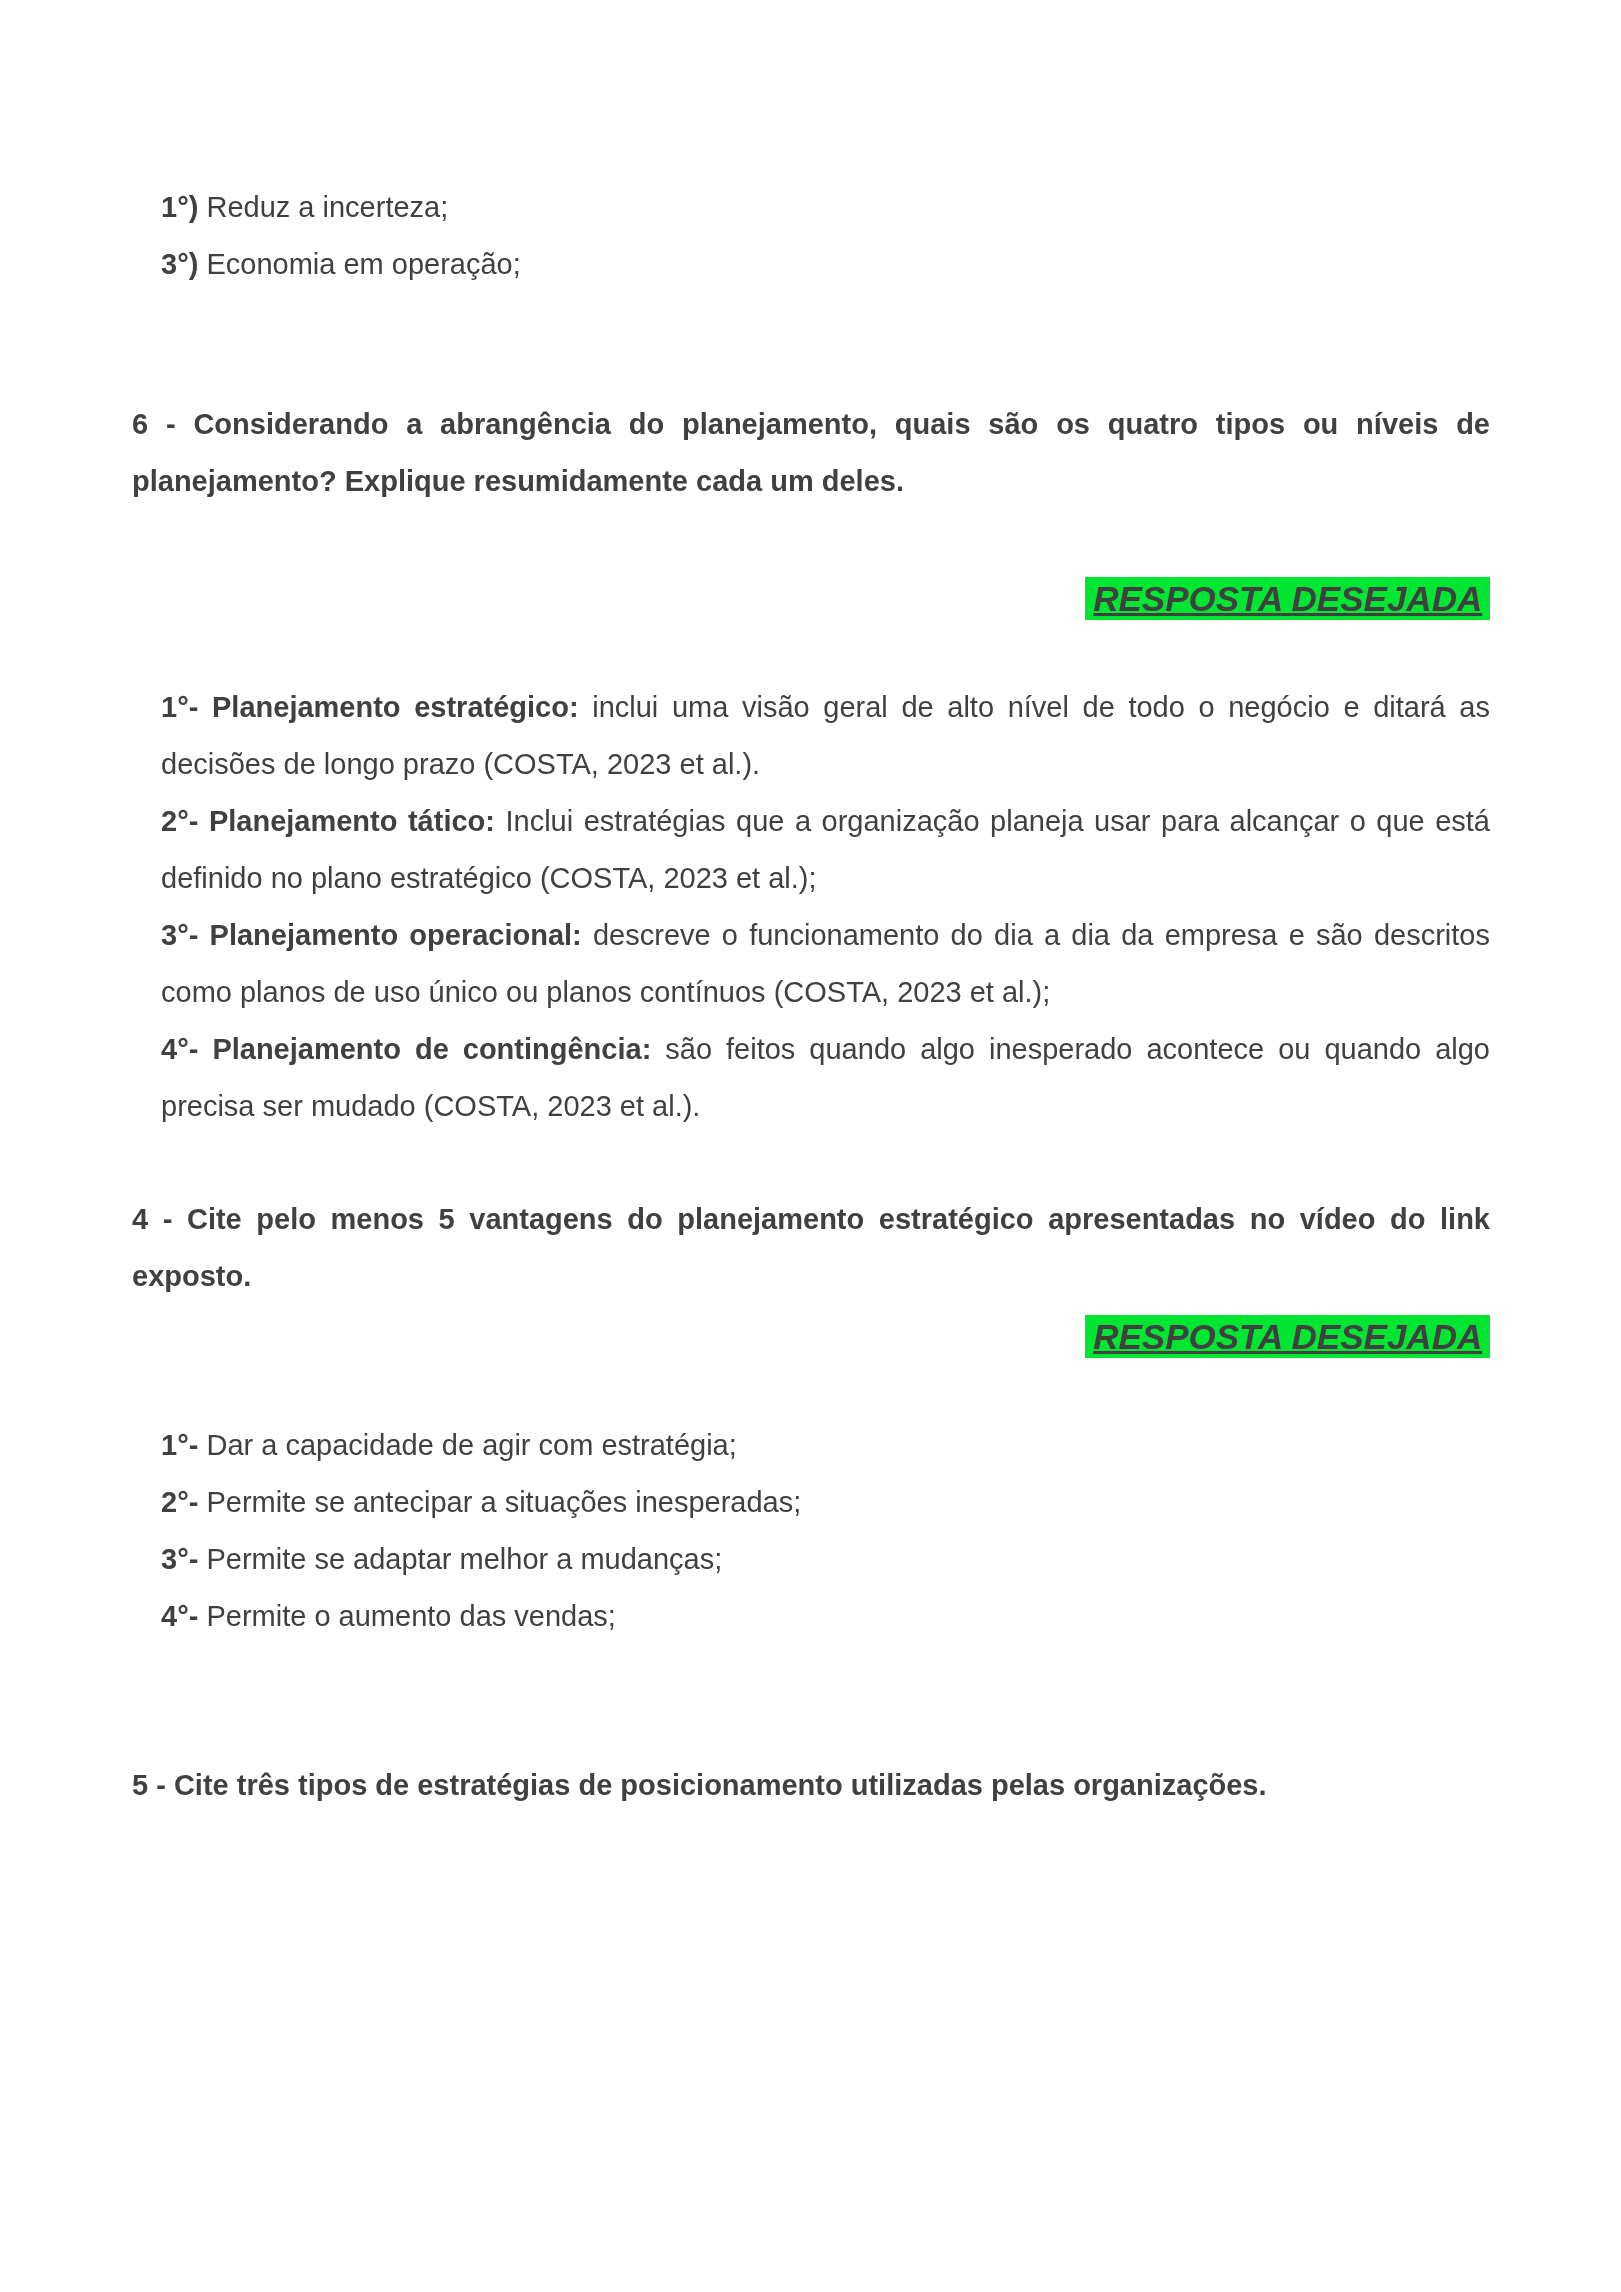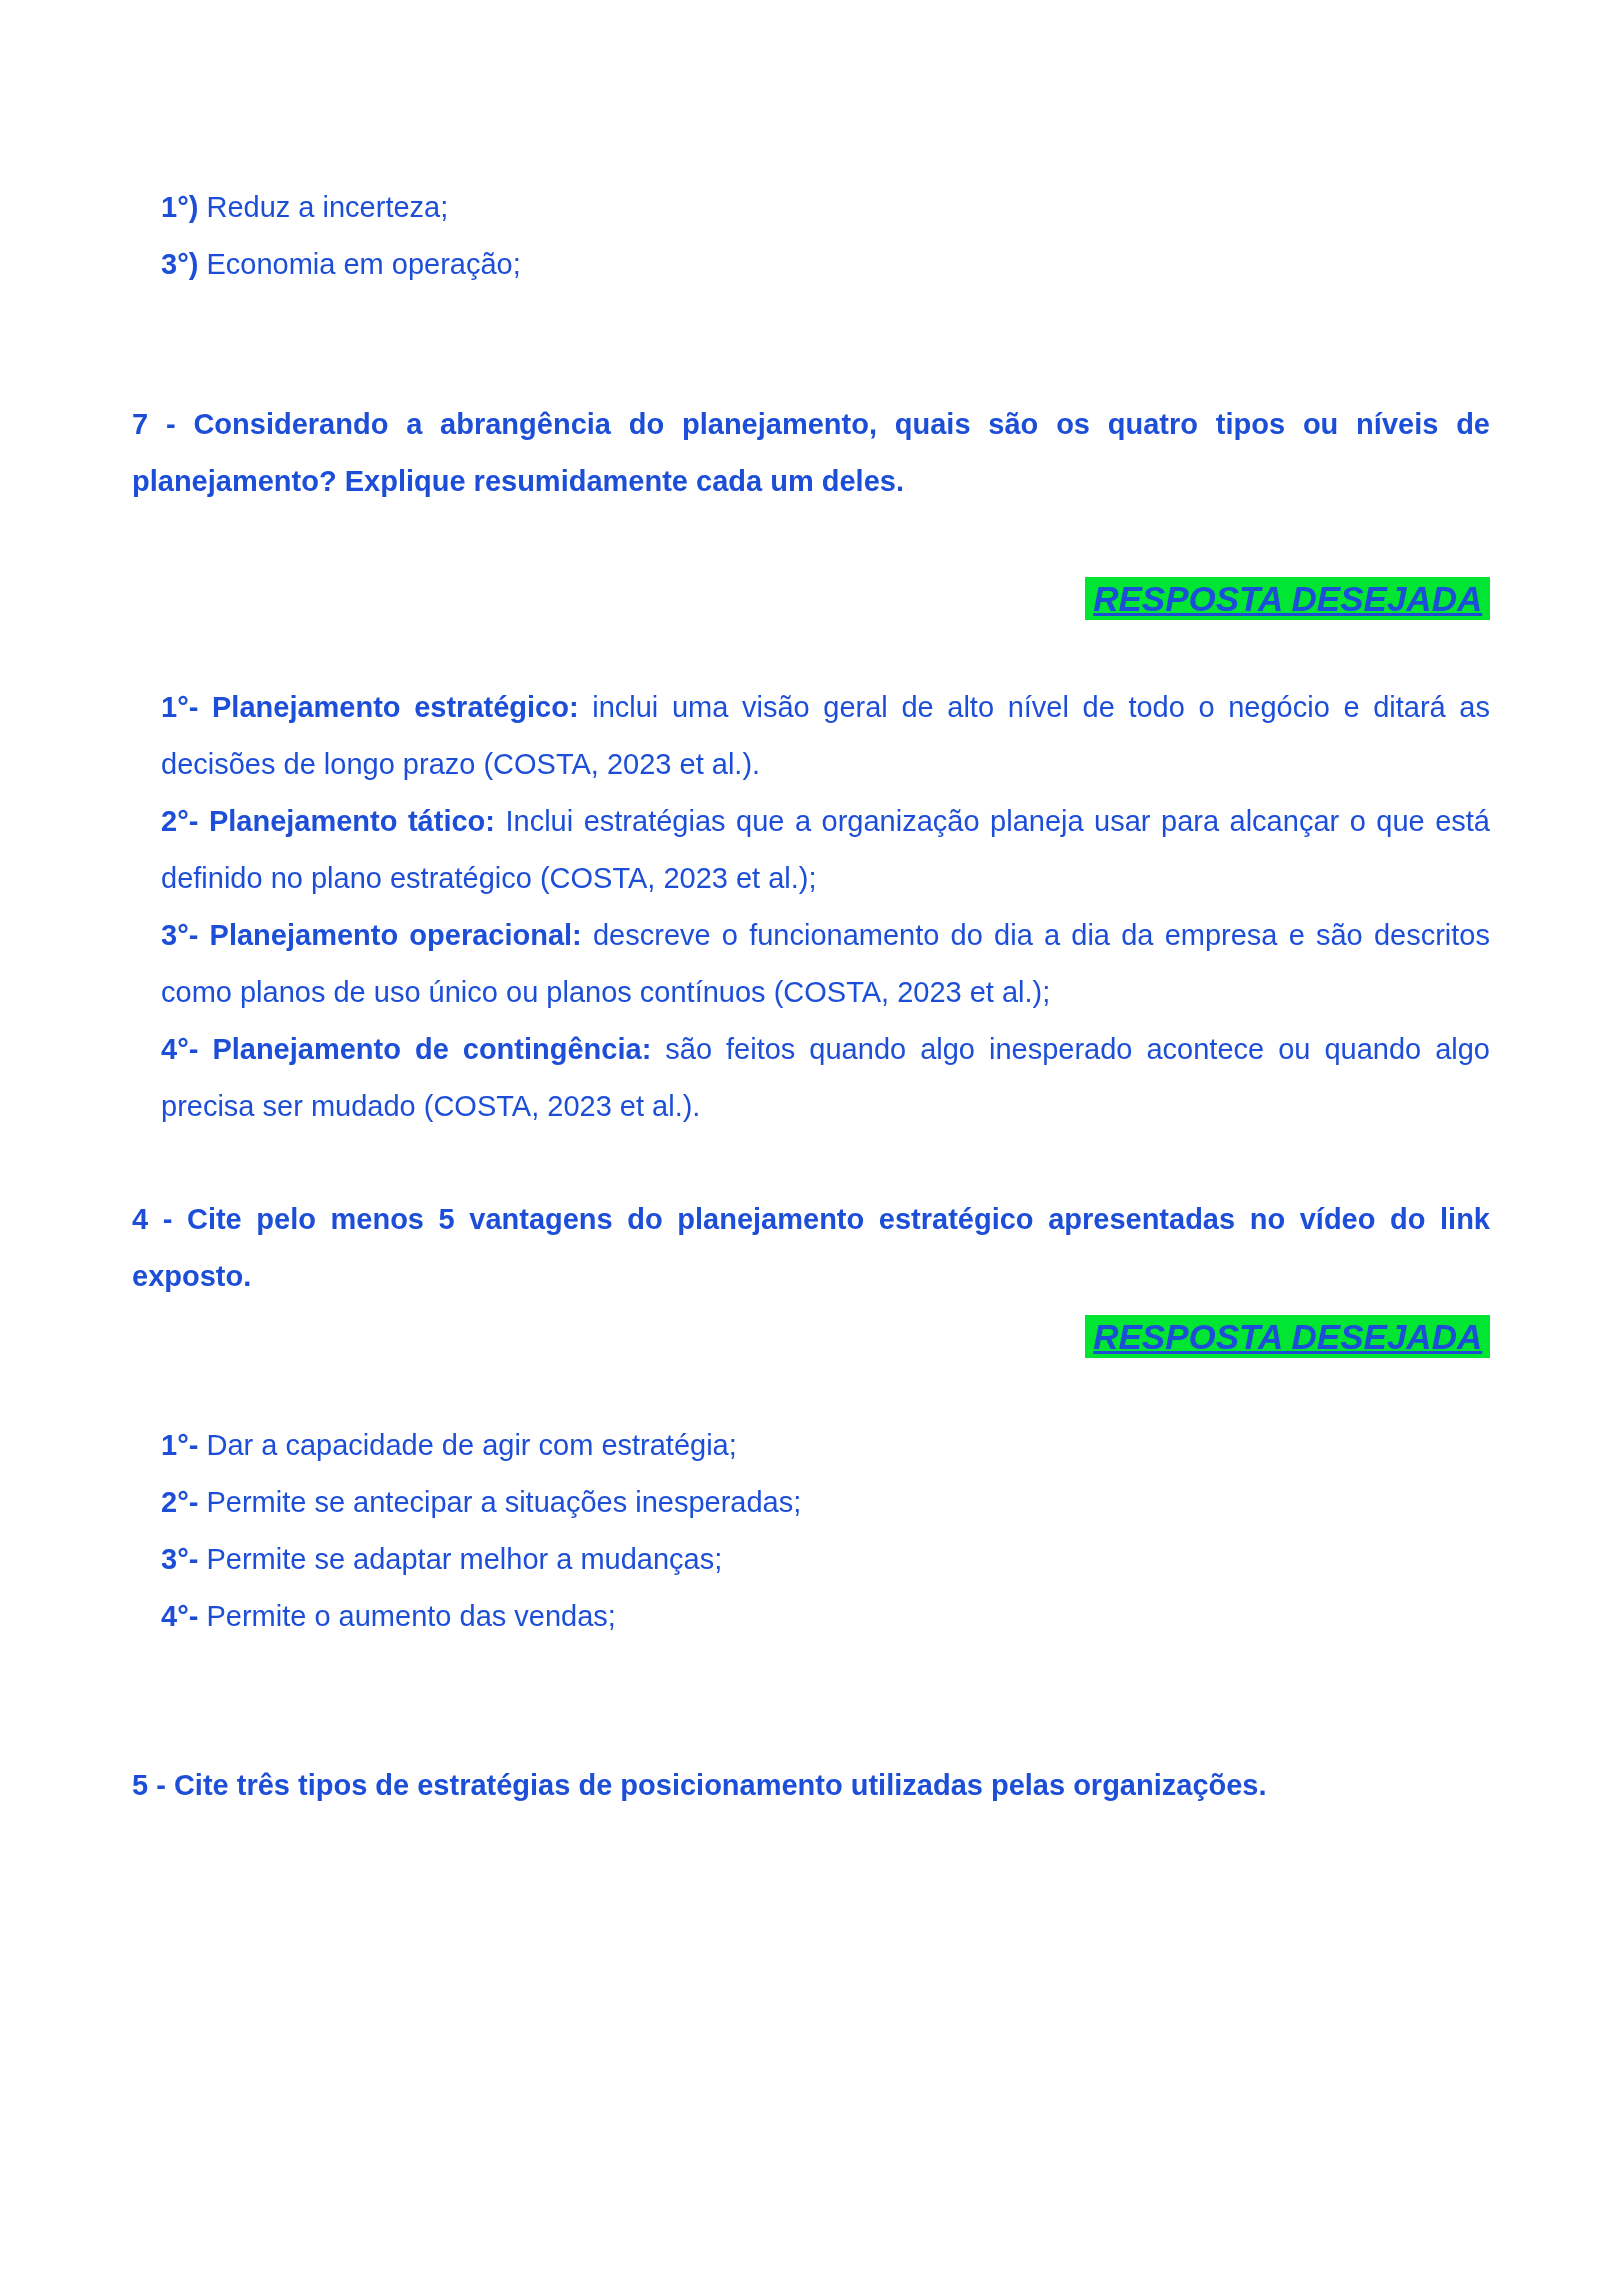--- a/index.html
+++ b/index.html
@@ -6,21 +6,21 @@
     margin: 0;
     padding: 0;
     background: #ffffff;
   }
   .page {
     position: relative;
     width: 1621px;
     height: 2293px;
     box-sizing: border-box;
     background: #ffffff;
-    color: #1d4ed8;
+    color: #404040;
     font-family: "Liberation Sans", "DejaVu Sans", sans-serif;
     font-size: 29px;
     line-height: 57px;
     padding: 179px 131px 0 132px;
     overflow: hidden;
   }
   .num-list { padding-left: 29px; }
   .num-list .li { text-align: left; }
   .li .num, .lead { font-weight: bold; }
   .question {
@@ -66,21 +66,21 @@
     <div class="li">
       <span class="num">1°)</span>
       <span>Reduz a incerteza;</span>
     </div>
     <div class="li">
       <span class="num">3°)</span>
       <span>Economia em operação;</span>
     </div>
   </div>
 
-  <p class="question q3">7 - Considerando a abrangência do planejamento, quais são os quatro tipos ou níveis de planejamento? Explique resumidamente cada um deles.</p>
+  <p class="question q3">6 - Considerando a abrangência do planejamento, quais são os quatro tipos ou níveis de planejamento? Explique resumidamente cada um deles.</p>
 
   <div class="resposta-line resposta-1">
     <span class="resposta-highlight" style="background: rgb(0, 230, 50);">RESPOSTA DESEJADA</span>
   </div>
 
   <div class="answers">
     <p>
       <span class="lead">1°- Planejamento estratégico:</span>
       <span>inclui uma visão geral de alto nível de todo o negócio e ditará as decisões de longo prazo (COSTA, 2023 et al.).</span>
     </p>

